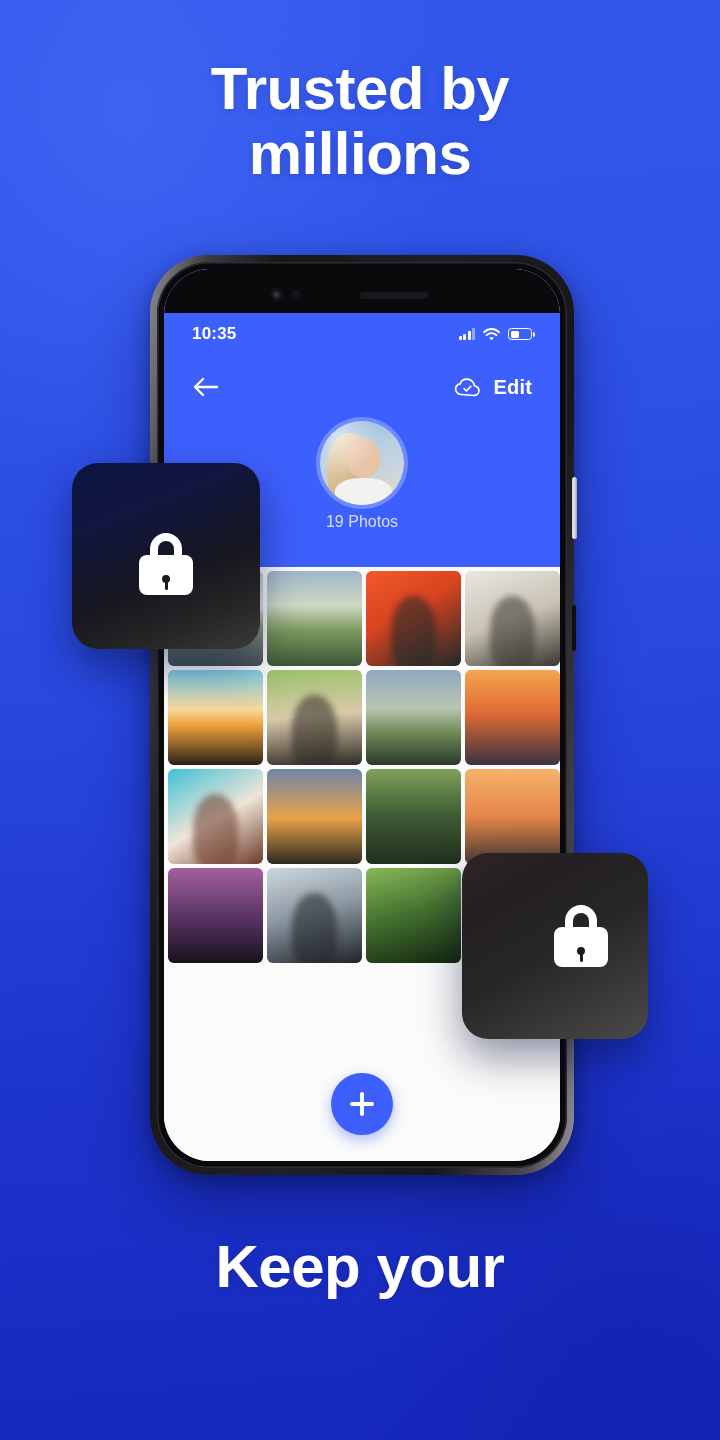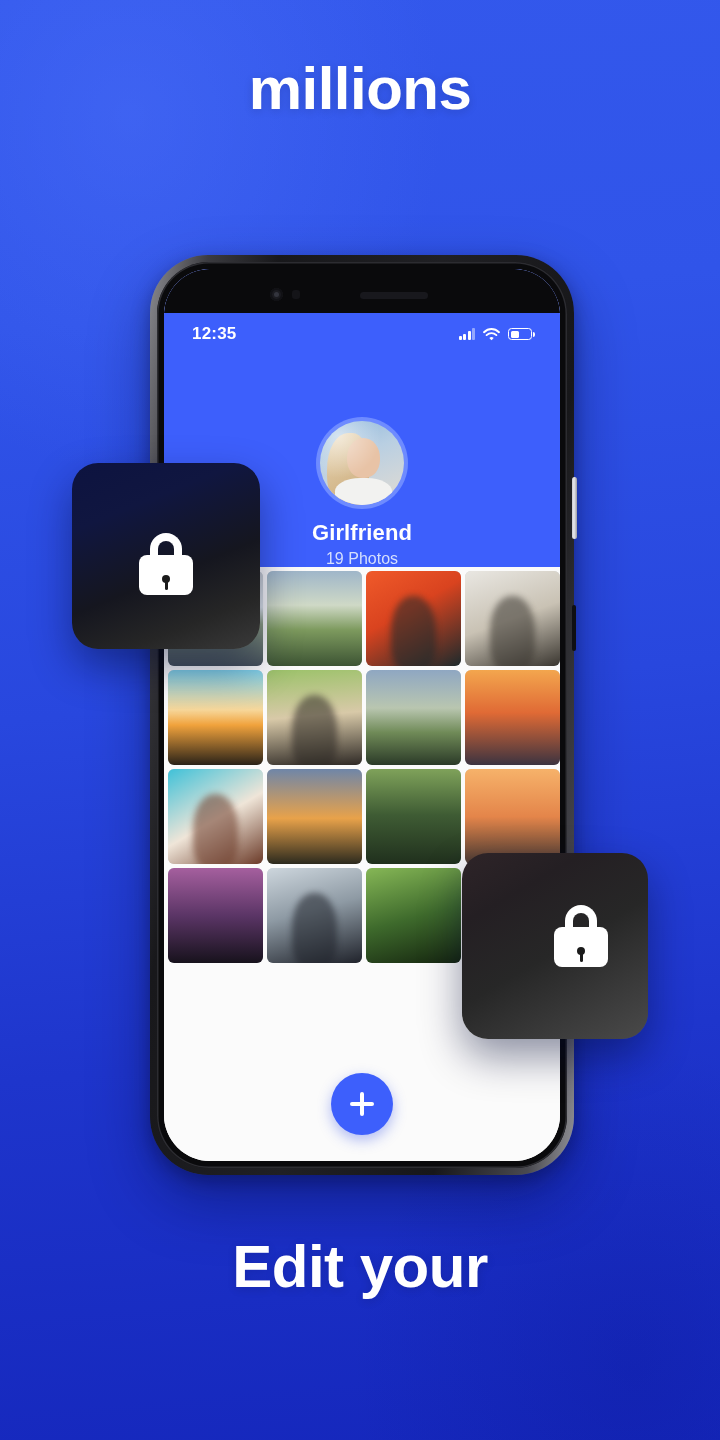--- a/index.html
+++ b/index.html
@@ -182,20 +182,21 @@
     content:""; position:absolute; left:2.6px; top:6px; width:3px; height:9px;
     background:#1b1b1b; border-radius:0 0 2px 2px;
   }
 </style>
 </head>
 <body>
 
 <div class="bg-glow"></div>
 
 <div class="headline" id="headline-top">
+  <span class="ln">Trusted by</span>
   <span class="ln">millions</span>
 </div>
 
 <div class="phone">
   <div class="btn-side btn-power"></div>
   <div class="btn-side btn-vol"></div>
   <div class="btn-side btn-vol2"></div>
 
   <div class="phone-inner">
     <div class="screen">
@@ -204,50 +205,63 @@
         <div class="cam">
             <div class="cam-dot"></div>
           </div>
         <div class="cam2"></div>
         <div class="speaker"></div>
       </div>
 
       <div class="app-top">
 
         <div class="statusbar">
-          <div class="clock">12:35</div>
+          <div class="clock">10:35</div>
           <div class="sb-right">
             <div class="sig">
                 <i></i>
                 <i></i>
                 <i></i>
                 <i></i>
               </div>
             <svg width="17" height="13" viewBox="0 0 17 13">
               <path d="M1 4.2C3.2 2.1 5.8 1 8.5 1S13.8 2.1 16 4.2" stroke="#fff" stroke-width="1.9" fill="none" stroke-linecap="round"></path>
               <path d="M3.6 7.1c1.4-1.3 3.1-2 4.9-2s3.5.7 4.9 2" stroke="#fff" stroke-width="1.9" fill="none" stroke-linecap="round"></path>
               <path d="M6.3 9.9c.66-.6 1.4-.9 2.2-.9s1.54.3 2.2.9L8.5 12.2z" fill="#fff"></path>
             </svg>
             <div class="bat">
                 <span></span>
               </div>
           </div>
         </div>
 
+        <div class="navbar">
+          <div class="back-arrow">
+            <svg width="28" height="22" viewBox="0 0 28 22">
+              <path d="M25 11H3M11 3L3 11l8 8" stroke="#fff" stroke-width="2.3" fill="none" stroke-linecap="round" stroke-linejoin="round"></path>
+            </svg>
+          </div>
+          <div class="edit-grp">
+            <svg width="30" height="22" viewBox="0 0 30 22">
+              <path d="M8.2 18.5c-3.1 0-5.6-2.4-5.6-5.4 0-2.7 2-4.9 4.6-5.3C8 5.1 10.7 3.2 13.9 3.2c4 0 7.3 3 7.6 6.8 2.5.3 4.4 2.3 4.4 4.8 0 2.6-2.2 4.7-4.9 4.7z" stroke="#fff" stroke-width="1.7" fill="none" stroke-linejoin="round"></path>
+              <path d="M11 12.6l2.4 2.4 4.3-4.6" stroke="#fff" stroke-width="1.7" fill="none" stroke-linecap="round" stroke-linejoin="round"></path>
+            </svg>
+            <div class="edit-label">Edit</div>
+          </div>
+        </div>
 
         <div class="profile">
           <div class="avatar-ring">
             <div class="avatar">
               <div class="av-hair"></div>
               <div class="av-face"></div>
               <div class="av-body"></div>
               <div class="av-sky"></div>
             </div>
           </div>
-          <div class="pname">Girlfriend</div>
           <div class="pcount">19 Photos</div>
         </div>
       </div>
 
       <div class="grid-wrap">
         <div class="grid" id="photo-grid">
             <div class="cell" title="woman in pink hat by lake">
               <div class="ph" style="background: linear-gradient(rgb(198, 204, 208) 0%, rgb(223, 230, 234) 38%, rgb(143, 161, 131) 56%, rgb(70, 81, 90) 100%);"></div>
             </div>
             <div class="cell" title="green mountain valley">
@@ -327,14 +341,14 @@
 </div>
 <div class="lockcard" id="lock-card-right">
   <div class="lock-ico">
     <div class="lock-shackle"></div>
       <div class="lock-body"></div>
       <div class="lock-hole"></div>
   </div>
 </div>
 
 <div class="headline" id="headline-bottom">
-  <span class="ln">Edit your</span>
+  <span class="ln">Keep your</span>
 </div>
 
 </body></html>

